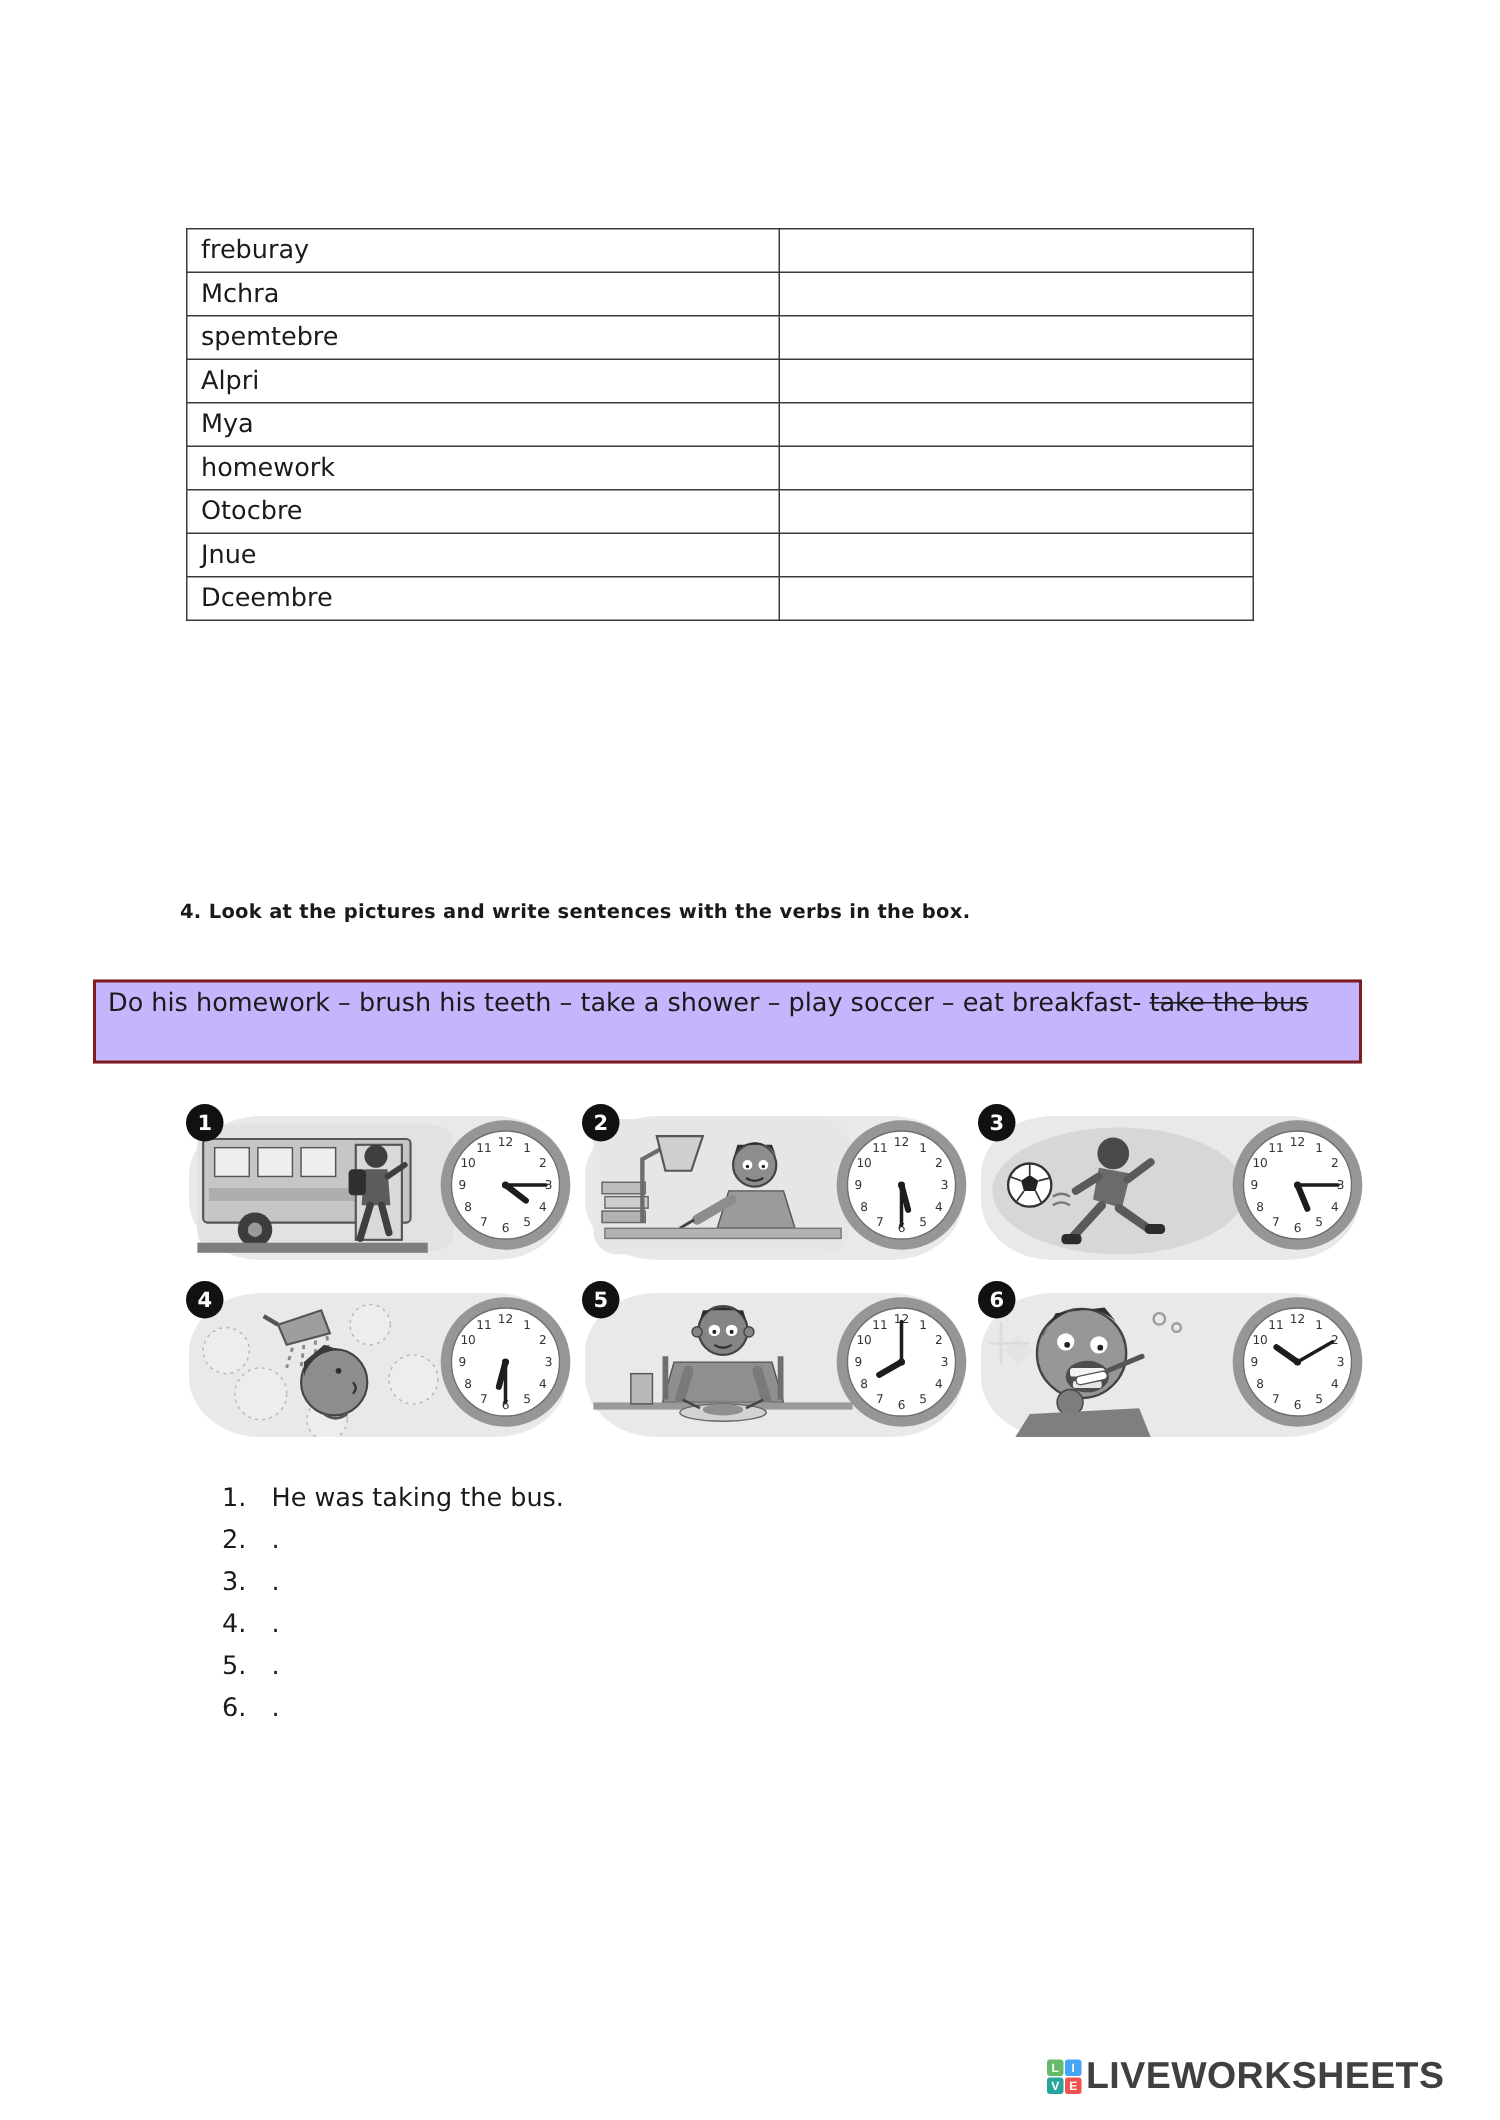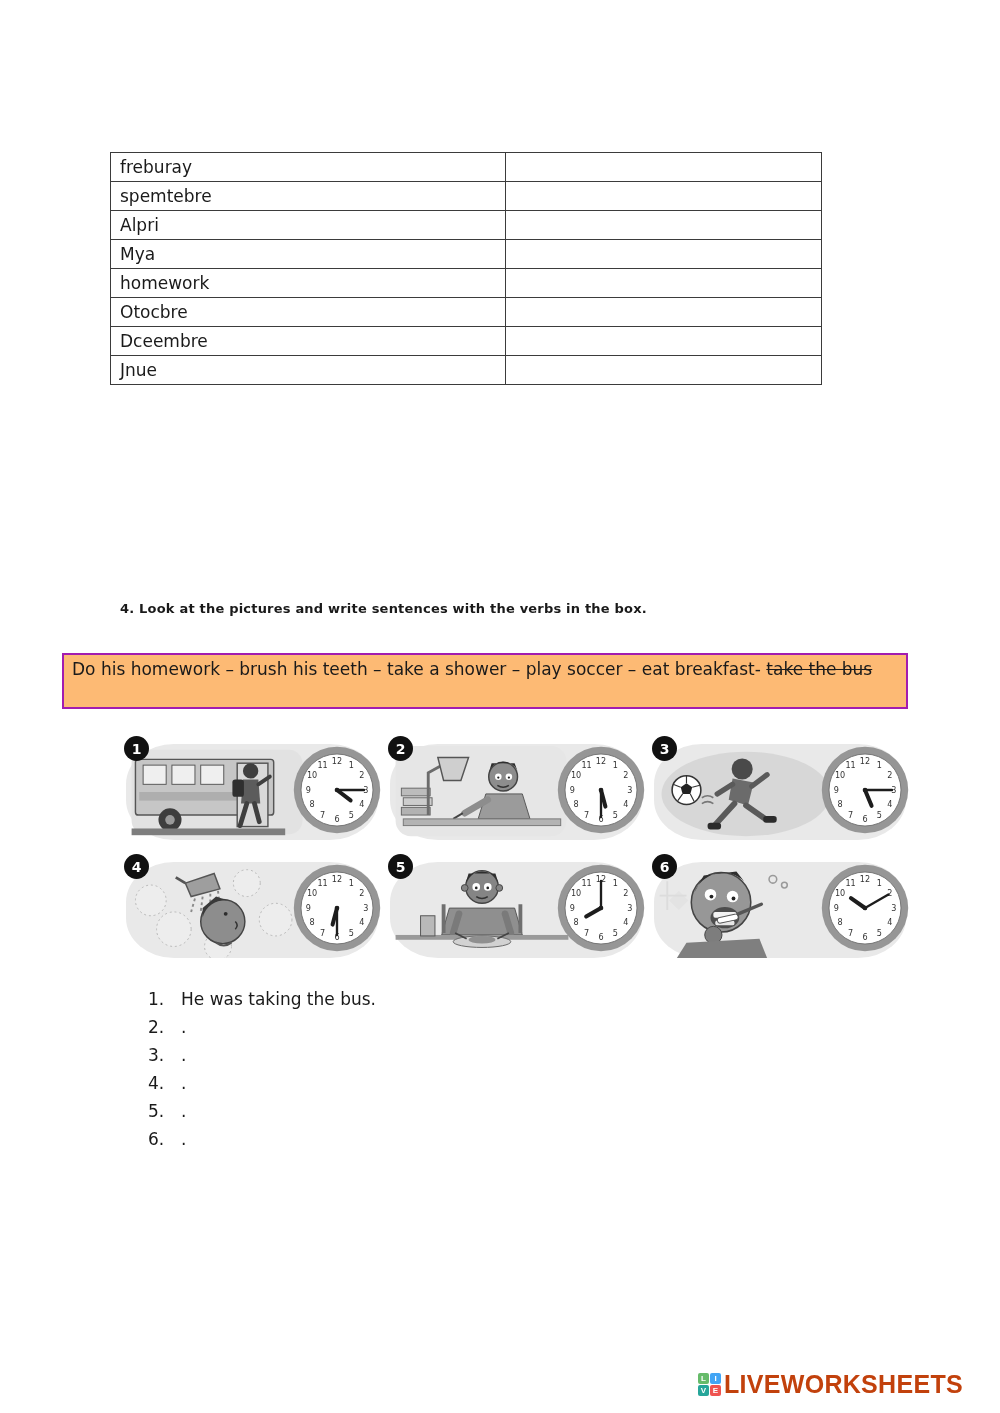--- a/index.html
+++ b/index.html
@@ -1,33 +1,33 @@
 <!DOCTYPE html>
 <html><head>
 <meta charset="utf-8">
 <style>
   * { margin:0; padding:0; box-sizing:border-box; }
   html,body { width:1000px; height:1413px; background:#ffffff;
     font-family:"DejaVu Sans", sans-serif; color:#1a1a1a; position:relative; }
 
   
-  .months-table { position:absolute; left:110px; top:152px; width:712px;
+  .months-table { position:absolute; left:124px; top:152px; width:712px;
     border-collapse:collapse; table-layout:fixed; }
   .months-table td { border:1.6px solid #3b3b3b; height:29px; padding:0 0 0 9px;
     font-size:17px; vertical-align:middle; }
   .months-table td:first-child { width:395px; }
 
   
   .exercise-heading { position:absolute; left:120px; top:601px; font-size:13px;
     font-weight:bold; letter-spacing:0.2px; }
 
   
   .verb-box { position:absolute; left:62px; top:653px; width:846px; min-height:56px;
-    border:2px solid #a21caf; padding:1px 8px 3px 8px; font-size:17px;
-    line-height:26px; background:#fdba74; }
+    border:2px solid #7f1d1d; padding:1px 8px 3px 8px; font-size:17px;
+    line-height:26px; background:#c4b5fd; }
   .verb-box s { text-decoration:line-through; }
 
   
   .pictures-grid { position:absolute; left:122px; top:736px; width:792px;
     display:grid; grid-template-columns:repeat(3,262px); grid-column-gap:2px;
     grid-row-gap:10px; }
   .picture-tile { position:relative; width:262px; height:108px; }
   .tile-blob { position:absolute; left:4px; top:8px; width:252px; height:96px;
     background:#e9e9e9; border-radius:48px/40px; }
   .number-badge { position:absolute; left:2px; top:0; width:25px; height:25px;
@@ -57,20 +57,24 @@
 <body>
 
 <table class="months-table">
   <tbody>
 
       <tr>
         <td>freburay</td>
         <td></td>
       </tr>
 
+      <tr>
+        <td>Mchra</td>
+        <td></td>
+      </tr>
 
       <tr>
         <td>spemtebre</td>
         <td></td>
       </tr>
 
 
 
       <tr>
         <td>Alpri</td>
@@ -86,26 +90,26 @@
         <td>homework</td>
         <td></td>
       </tr>
 
       <tr>
         <td>Otocbre</td>
         <td></td>
       </tr>
 
       <tr>
+        <td>Jnue</td>
+        <td></td>
+      </tr>
+
+      <tr>
         <td>Dceembre</td>
-        <td></td>
-      </tr>
-
-      <tr>
-        <td>Jnue</td>
         <td></td>
       </tr>
 
     </tbody>
 </table>
 
 <div class="exercise-heading">4. Look at the pictures and write sentences with the verbs in the box.</div>
 
 <div class="verb-box"><span>Do his homework – brush his teeth – take a shower – play soccer – eat breakfast- </span><s>take the bus</s></div>
 
@@ -411,14 +415,14 @@
   <div class="logo-grid">
 
       <span class="logo-tile" style="background: rgb(102, 187, 106);">L</span>
 
       <span class="logo-tile" style="background: rgb(66, 165, 245);">I</span>
 
       <span class="logo-tile" style="background: rgb(38, 166, 154);">V</span>
 
       <span class="logo-tile" style="background: rgb(239, 83, 80);">E</span>
     </div>
-  <span class="brand-text" style="color: #c2410c;">LIVEWORKSHEETS</span>
+  <span class="brand-text" style="color: #404040;">LIVEWORKSHEETS</span>
 </div>
 
 </body></html>

